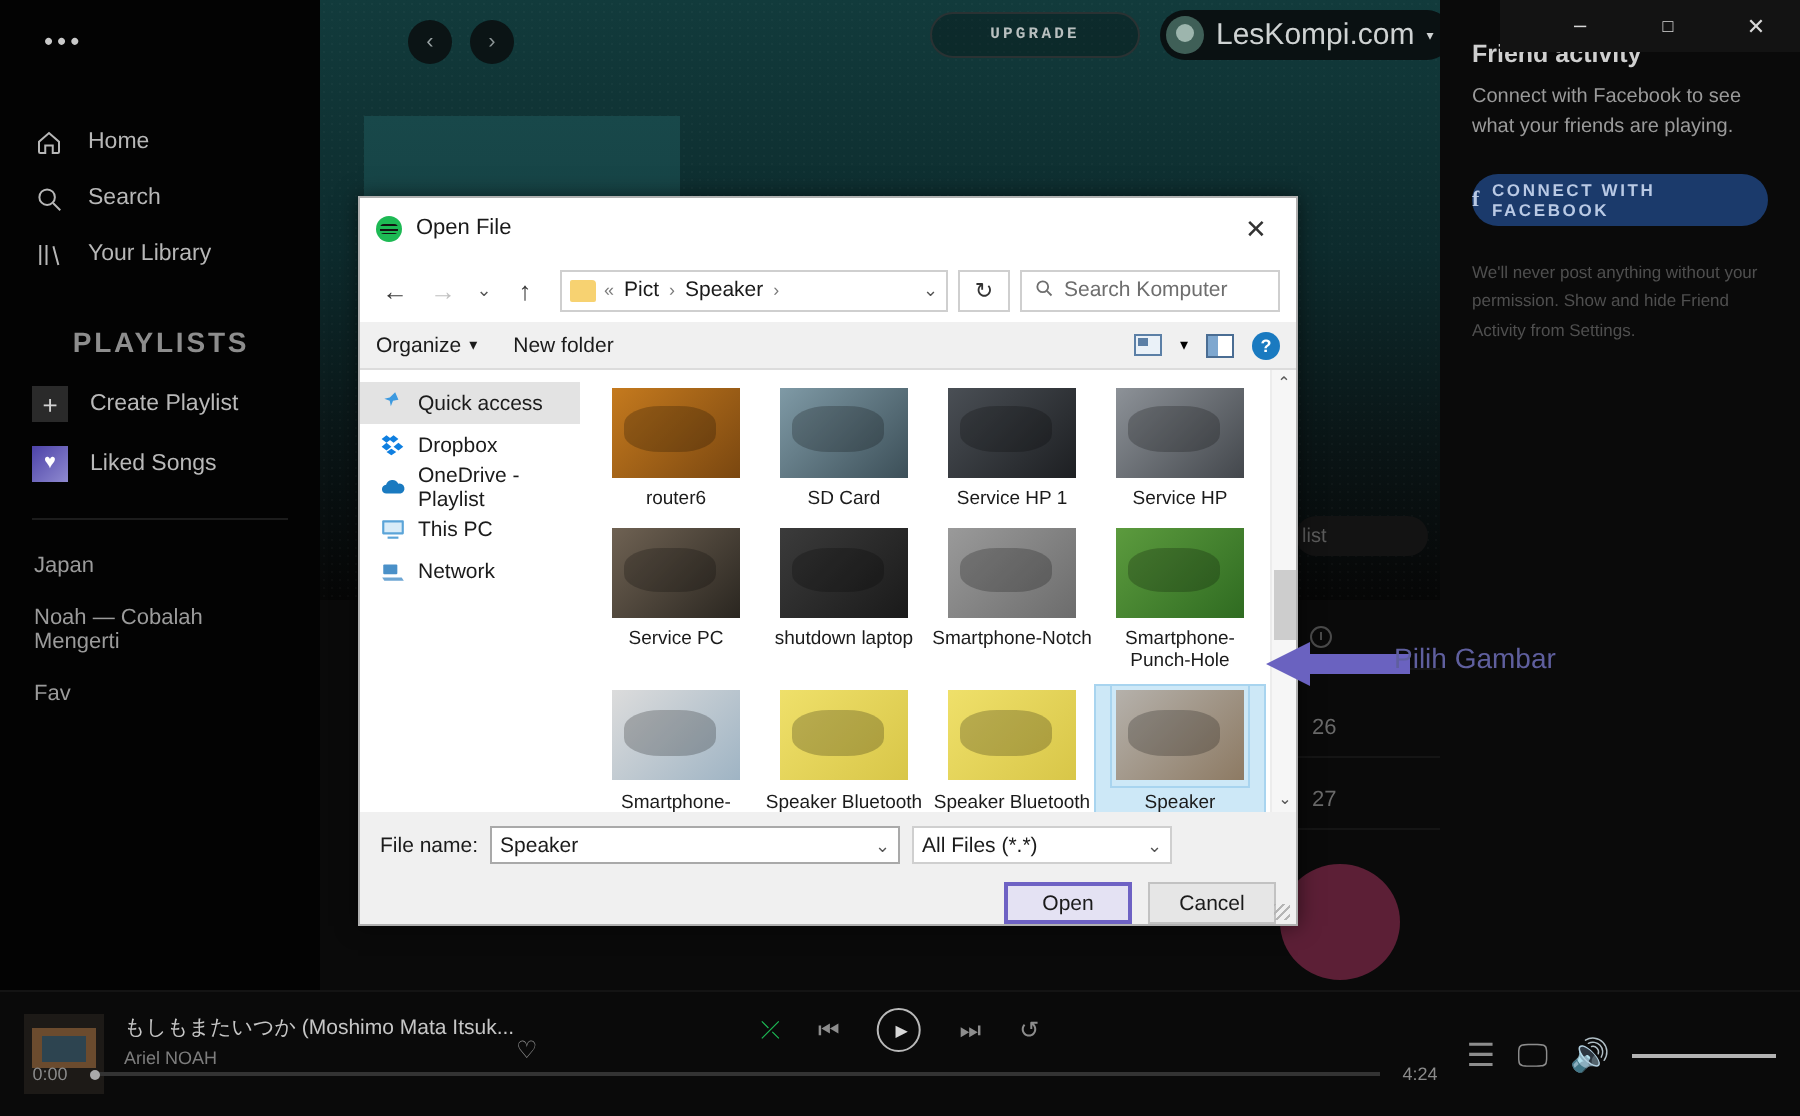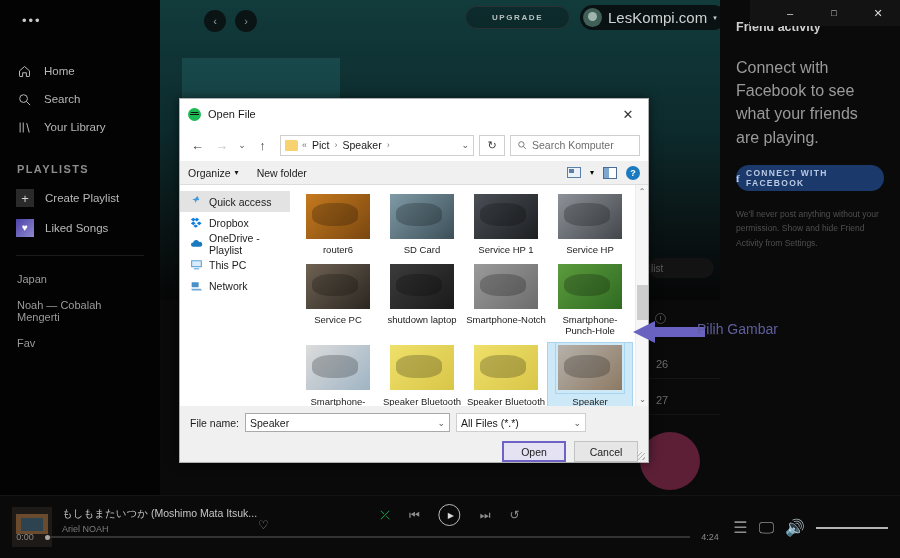--- a/index.html
+++ b/index.html
@@ -32,36 +32,36 @@
   
   .sidebar {
     position: absolute; left:0; top:0; width:160px; height:495px;
     background:#030303; color:#9a9a9a; padding:0 16px;
   }
   .dots { margin:14px 0 0 6px; color:#c9c9c9; letter-spacing:2px; font-size:13px; line-height:1; }
   .nav { margin-top:30px; }
   .nav-item { display:flex; align-items:center; gap:12px; height:28px; color:#b7b7b7; font-size:11.5px; }
   .nav-ico { width:16px; height:16px; display:flex; align-items:center; justify-content:center; }
   .nav-ico svg { width:15px; height:15px; }
-  .sect-title { margin:22px 0 8px 1px; font-size:11px; letter-spacing:1.4px; color:#8d8d8d; font-weight:700; }
+  .sect-title { margin:22px 0 8px 1px; font-size:14px; letter-spacing:1.4px; color:#8d8d8d; font-weight:700;text-align:center; }
   .pl-item { display:flex; align-items:center; gap:11px; height:30px; font-size:11.5px; color:#b9b9b9; }
   .pl-sq { width:18px; height:18px; background:#2a2a2a; color:#d2d2d2; display:flex; align-items:center; justify-content:center; font-size:13px; line-height:1;}
   .pl-sq.liked { background:linear-gradient(135deg,#4c42a8,#8f8ad0); color:#fff; font-size:10px;}
   .hr { height:1px; background:#1c1c1c; margin:12px 0 10px; }
   .pl-row { font-size:11px; color:#9b9b9b; padding:7px 0 7px 1px; }
 
   
   .topbar { position:absolute; left:160px; top:0; width:560px; height:34px; }
   .navbtn { position:absolute; top:10px; width:22px; height:22px; border-radius:50%;
             background:#050b0c; display:flex; align-items:center; justify-content:center; color:#8c9596; font-size:11px;}
   .navbtn.b { left:44px; background:#0b1415; color:#9aa3a4;}
   .navbtn.f { left:75px; background:#0b1415; }
   .upgrade { position:absolute; left:305px; top:6px; width:105px; height:23px; border-radius:14px;
              border:1px solid #2a3233; color:#b9c0c0; font-size:8px; letter-spacing:1.6px; font-weight:700;
-             display:flex; align-items:center; justify-content:center; background:rgba(0,0,0,.25);}
+             display:flex; align-items:center; justify-content:center; background:rgba(0,0,0,.25);font-family:Liberation Mono, monospace;}
   .account { position:absolute; left:420px; top:5px; height:25px; border-radius:14px; background:#0a1112;
              display:flex; align-items:center; gap:6px; padding:0 9px 0 3px; }
   .avatar { width:19px; height:19px; border-radius:50%; background:#3f5f57; display:block; overflow:hidden; position:relative;}
   .avatar::after{content:"";position:absolute;left:5px;top:4px;width:9px;height:9px;border-radius:50%;background:#9db5ad;}
   .account-name { font-size:15px; color:#cfd3d3; }
   .caret { font-size:7px; color:#cfd3d3; }
 
   
   .hero-art { position:absolute; left:182px; top:58px; width:158px; height:158px;
               background:linear-gradient(180deg,#18484a,#12393b); }
@@ -74,21 +74,21 @@
                background:#131313; color:#5b5b5b; font-size:10px; display:flex; align-items:center; justify-content:flex-start; padding-left:3px;}
   .clock-ico { position:absolute; left:655px; top:313px; width:11px; height:11px; border:1.2px solid #4a4a4a; border-radius:50%;}
   .clock-ico::after{content:"";position:absolute;left:4px;top:1.5px;width:1px;height:4px;background:#4a4a4a;}
   .dur { position:absolute; color:#6a6a6a; font-size:11px; }
   .track-line { position:absolute; left:648px; width:72px; height:1px; background:#151515; }
   .pink-circle { position:absolute; left:640px; top:432px; width:60px; height:58px; border-radius:50%; background:#5c1f36; }
 
   
   .right-panel { position:absolute; left:720px; top:0; width:180px; height:495px; background:#0a0a0a; padding:20px 16px 0 16px;}
   .rp-title { color:#cfcfcf; font-size:12.5px; font-weight:700; }
-  .rp-text { color:#9a9a9a; font-size:16px; line-height:1.45; margin-top:22px; }
+  .rp-text { color:#9a9a9a; font-size:10px; line-height:1.45; margin-top:8px; }
   .fb-btn { margin-top:16px; height:26px; border-radius:14px; background:#1b3a6b; color:#b9c9e4;
             font-size:8.5px; letter-spacing:1.3px; font-weight:700; display:flex; align-items:center; justify-content:center; gap:5px;}
   .fb-f { font-family:"Liberation Serif", serif; font-size:11px; font-weight:700; }
   .rp-fine { margin-top:16px; color:#4f4f4f; font-size:8.5px; line-height:1.7; }
 
   
   .wincontrols { position:absolute; right:0; top:0; width:150px; height:26px; background:#131313;
                  display:flex; align-items:center; justify-content:flex-end; }
   .wc { width:44px; height:26px; display:flex; align-items:center; justify-content:center; color:#d8d8d8; font-size:11px; }
   .wc.sq { font-size:9px; }

